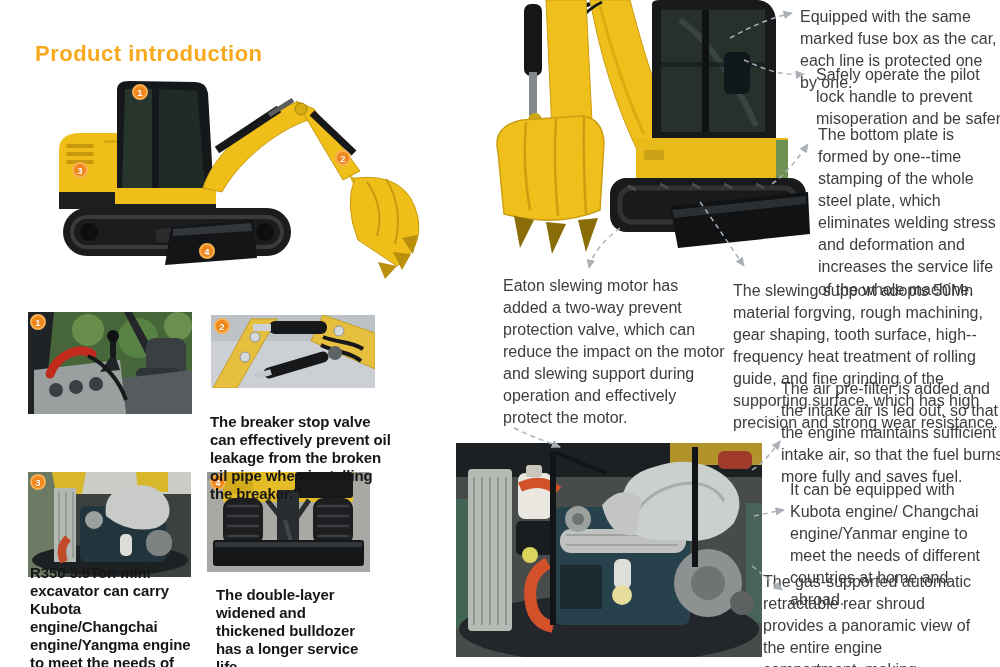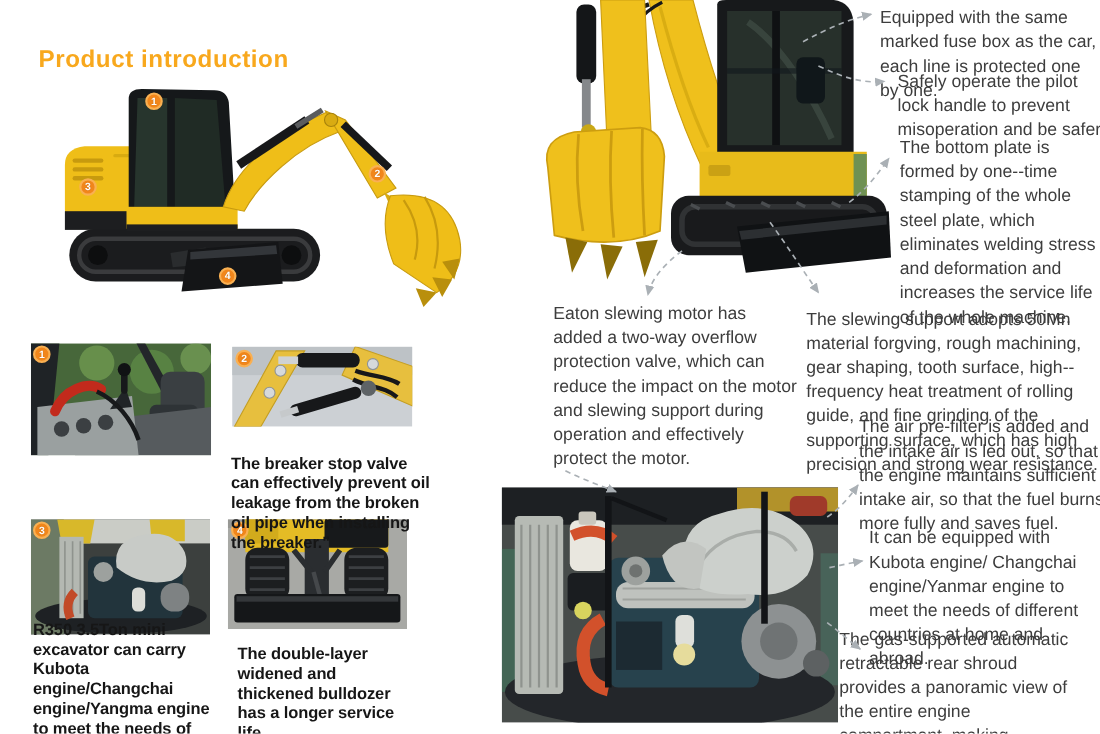--- a/index.html
+++ b/index.html
@@ -296,21 +296,21 @@
       <span>4</span>
     </div>
 
   <div class="caption" style="left:210px;top:413px;width:184px;">The breaker stop valve can effectively prevent oil leakage from the broken oil pipe when installing the breaker."</div>
   <div class="caption" style="left:30px;top:564px;width:178px;">R350 3.5Ton mini excavator can carry Kubota engine/Changchai engine/Yangma engine to meet the needs of different countries at home and abroad;</div>
   <div class="caption" style="left:216px;top:586px;width:158px;">The double-layer widened and thickened bulldozer has a longer service life.</div>
 
   <div class="annotation" style="left:800px;top:6px;width:200px;">Equipped with the same marked fuse box as the car, each line is protected one by one.</div>
   <div class="annotation" style="left:816px;top:64px;width:190px;">Safely operate the pilot lock handle to prevent misoperation and be safer.</div>
   <div class="annotation" style="left:818px;top:124px;width:186px;">The bottom plate is formed by one--time stamping of the whole steel plate, which eliminates welding stress and deformation and increases the service life of the whole machine.</div>
-  <div class="annotation" style="left:503px;top:275px;width:222px;">Eaton slewing motor has added a two-way overflow protection valve, which can reduce the impact on the motor and slewing support during operation and effectively protect the motor.</div>
+  <div class="annotation" style="left:503px;top:275px;width:222px;">Eaton slewing motor has added a two-way prevent protection valve, which can reduce the impact on the motor and slewing support during operation and effectively protect the motor.</div>
   <div class="annotation" style="left:733px;top:280px;width:270px;">The slewing support adopts 50Mn material forgving, rough machining, gear shaping, tooth surface, high--frequency heat treatment of rolling guide, and fine grinding of the supporting surface, which has high precision and strong wear resistance.</div>
   <div class="annotation" style="left:781px;top:378px;width:224px;">The air pre-filter is added and the intake air is led out, so that the engine maintains sufficient intake air, so that the fuel burns more fully and saves fuel.</div>
   <div class="annotation" style="left:790px;top:479px;width:212px;">It can be equipped with Kubota engine/ Changchai engine/Yanmar engine to meet the needs of different countries at home and abroad.</div>
   <div class="annotation" style="left:763px;top:571px;width:216px;">The gas-supported automatic retractable rear shroud provides a panoramic view of the entire engine compartment, making maintenance more convenient.</div>
 
   <svg id="callout-overlay">
     <defs>
       <marker id="arw" viewBox="0 0 10 10" refX="8" refY="5" markerWidth="7" markerHeight="7" orient="auto-start-reverse">
         <path d="M0 1 L9 5 L0 9 Z" fill="#AAB0B5"></path>
       </marker>

